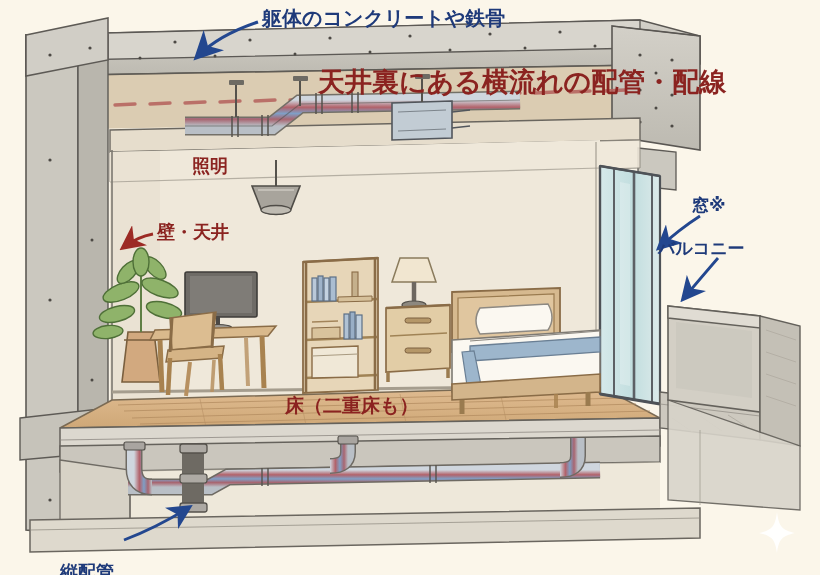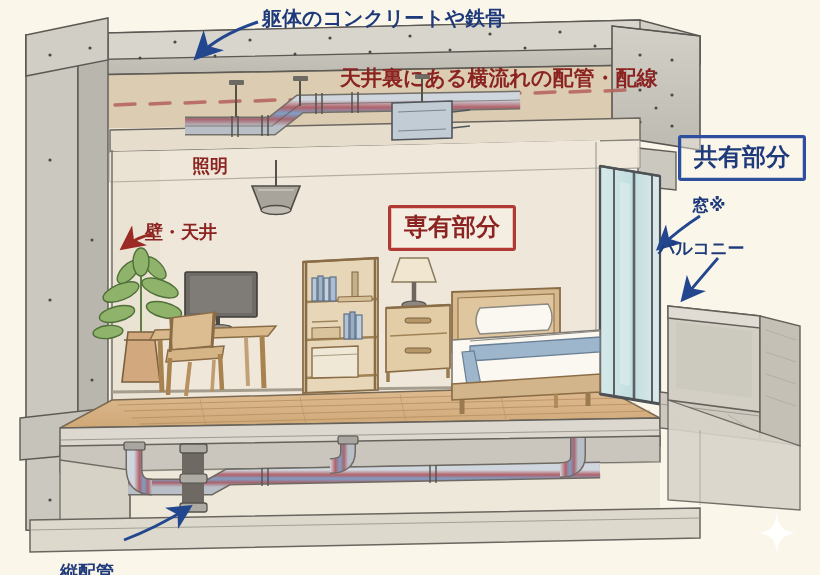--- a/index.html
+++ b/index.html
@@ -22,23 +22,23 @@
     background:rgba(251,246,234,.45);
   }
   .box-red{border:3px solid #b03a33;color:#8b2320;font-weight:700;
            border-radius:3px;
            box-shadow:0 0 0 1px rgba(176,58,51,.25) inset;}
   .box-blue{border:3px solid #2d4f9e;color:#1e3a7a;font-weight:700;
             border-radius:3px;
             box-shadow:0 0 0 1px rgba(45,79,158,.25) inset;}
 
   #t-kutai{left:262px;top:8px;font-size:20px;}
-  #t-tenjo{left:318px;top:68px;font-size:21px;margin-left:22px;}
+  #t-tenjo{left:318px;top:68px;font-size:27px;}
   #t-shomei{left:192px;top:157px;font-size:18px;}
-  #t-kabe{left:145px;top:223px;font-size:18px;}
+  #t-kabe{left:157px;top:223px;font-size:18px;}
   #t-yuka{left:285px;top:396px;font-size:19px;}
   #t-yukashita{left:258px;top:508px;font-size:21px;}
   #t-tate{left:60px;top:563px;font-size:18px;}
   #t-mado{left:692px;top:197px;font-size:17px;}
   #t-balcony{left:658px;top:240px;font-size:17px;}
   #b-senyu{left:388px;top:205px;font-size:24px;}
   #b-kyoyu{left:678px;top:135px;font-size:24px;}
 </style>
 </head>
 <body>
@@ -459,25 +459,24 @@
   </svg>
 
   <div class="lbl lbl-blue" id="t-kutai">躯体のコンクリートや鉄骨</div>
 
   <div class="lbl lbl-red" id="t-tenjo">天井裏にある横流れの配管・配線</div>
 
   <div class="lbl lbl-red" id="t-shomei">照明</div>
 
   <div class="lbl lbl-red" id="t-kabe">壁・天井</div>
 
+  <div class="lbl lbl-red" id="t-yuka">床（二重床も）</div>
 
 
   <div class="lbl lbl-blue" id="t-tate">縦配管</div>
 
   <div class="lbl lbl-blue" id="t-mado">窓※</div>
 
   <div class="lbl lbl-blue" id="t-balcony">バルコニー</div>
 
-  <div class="lbl boxed box-red" id="b-senyu">専有部分</div>
-
-  <div class="lbl boxed box-blue" id="b-kyoyu">共有部分</div>
+
 
 </div>
 
 </body></html>

